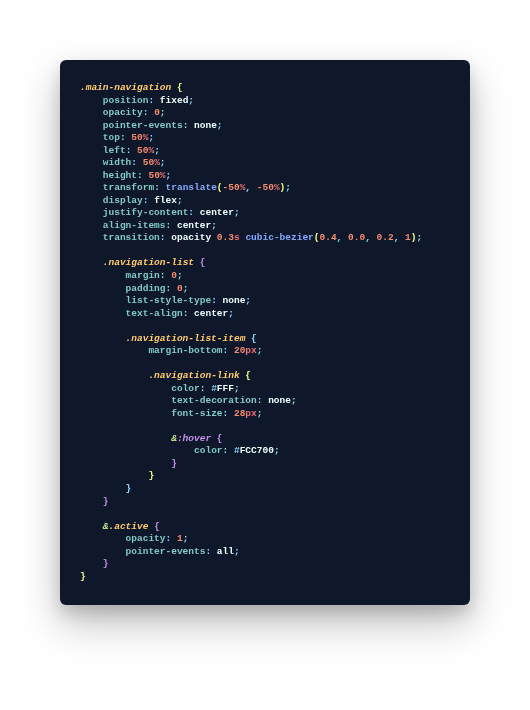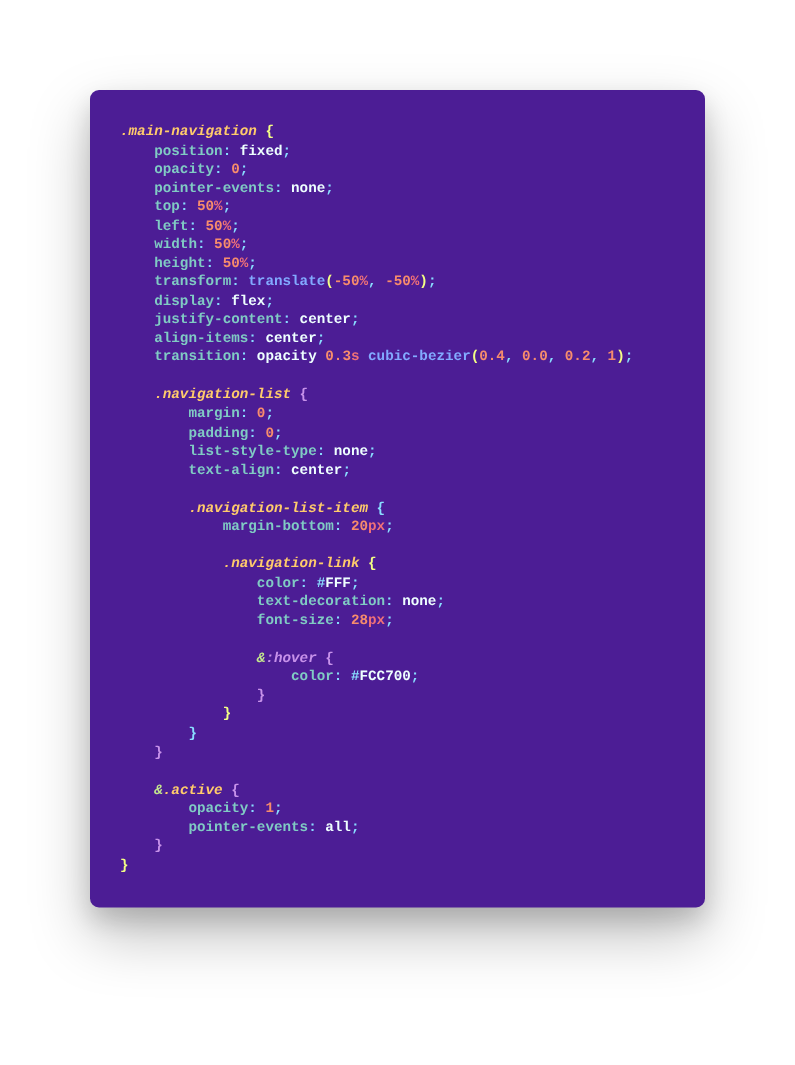--- a/index.html
+++ b/index.html
@@ -9,21 +9,21 @@
     height: 710px;
     background: #ffffff;
     font-family: Menlo, Monaco, Consolas, "Courier New", monospace;
     display: flex;
     align-items: flex-start;
     justify-content: center;
   }
   .card {
     margin-top: 60px;
     width: 370px;
-    background: #4c1d95;
+    background: #0f172a;
     border-radius: 6px;
     box-shadow: 0 18px 40px rgba(0,0,0,0.25), 0 8px 16px rgba(0,0,0,0.15);
     padding: 22px 20px 22px 20px;
     overflow: hidden;
   }
   pre.code {
     margin: 0;
     font-family: Menlo, Monaco, Consolas, "Courier New", monospace;
     font-size: 9.5px;
     line-height: 1.32;

